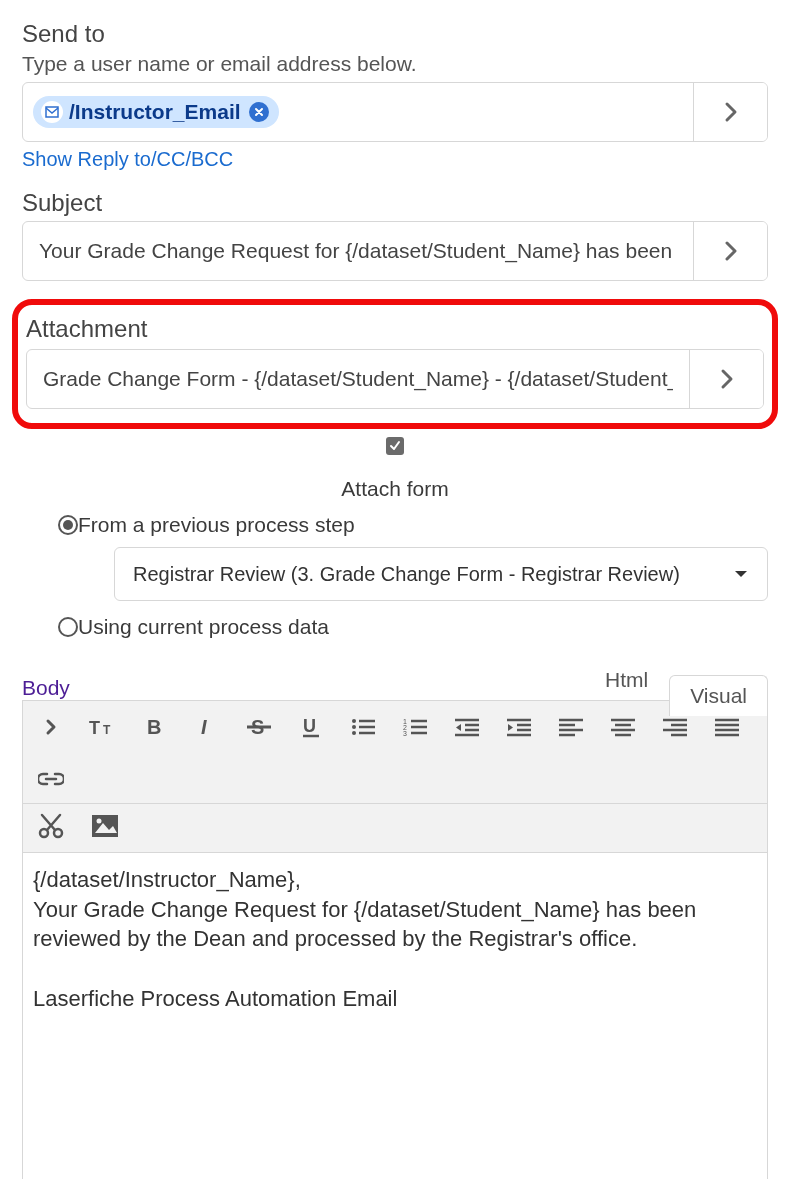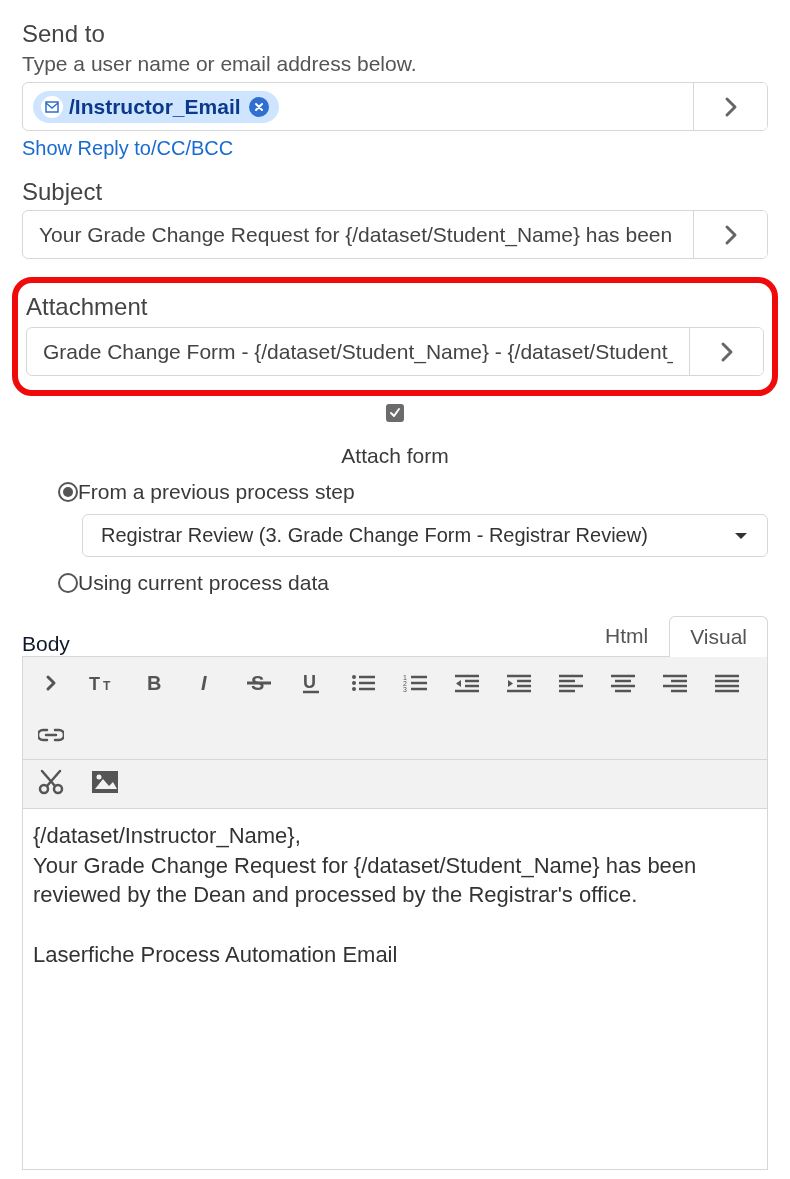--- a/index.html
+++ b/index.html
@@ -22,21 +22,21 @@
     font-size: 21px;
     color: #555;
     margin-bottom: 6px;
   }
   .input-row {
     display: flex;
     border: 1px solid #d7d7d7;
     border-radius: 6px;
     overflow: hidden;
     background: #fff;
-    height: 49px;
+    height: 60px;
   }
   .input-main {
     flex: 1;
     display: flex;
     align-items: center;
     padding: 0 10px;
     overflow: hidden;
   }
   .input-text {
     flex: 1;
@@ -137,55 +137,55 @@
     justify-content: center;
     cursor: pointer;
   }
   .radio.selected::after {
     content: "";
     width: 10px; height: 10px;
     background: #555;
     border-radius: 50%;
   }
   .select-row {
-    margin: 10px 0 14px 60px;
+    margin: 10px 0 14px 92px;
     border: 1px solid #d7d7d7;
     border-radius: 6px;
-    height: 43px;
+    height: 54px;
     display: flex;
     align-items: center;
     justify-content: space-between;
     padding: 0 18px;
     font-size: 20px;
     color: #333;
     cursor: pointer;
     background: #fff;
   }
   .body-header {
     display: flex;
     align-items: flex-end;
     justify-content: space-between;
     margin-top: 20px;
   }
-  .body-label { font-size: 21px; color: #0f172a; }
+  .body-label { font-size: 21px; color: #4c1d95; }
   .tabs { display: flex; justify-content: space-between; }
   .tab {
     padding: 8px 20px;
     font-size: 21px;
     color: #555;
     cursor: pointer;
     border: 1px solid transparent;
     border-bottom: none;
     border-radius: 6px 6px 0 0;
   }
   .tab.active {
     border-color: #d7d7d7;
     background: #fff;
     position: relative;
-    top: 1px;
+    top: 16px;
   }
   .editor {
     border: 1px solid #d7d7d7;
   }
   .toolbar {
     background: #f2f2f2;
     border-bottom: 1px solid #d7d7d7;
     padding: 10px 12px 8px 12px;
     display: flex;
     flex-wrap: wrap;

